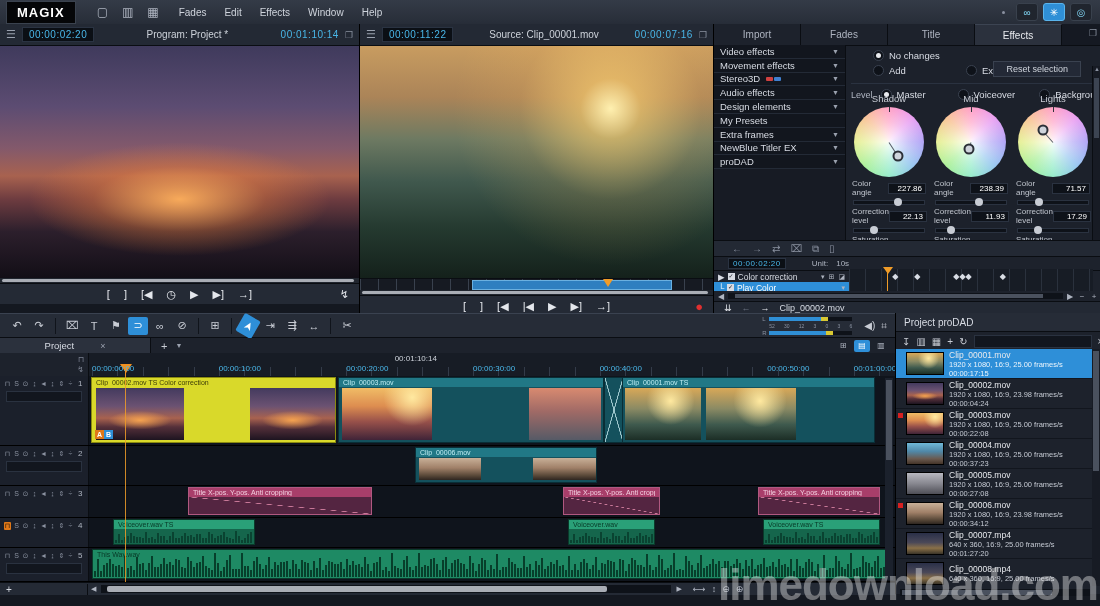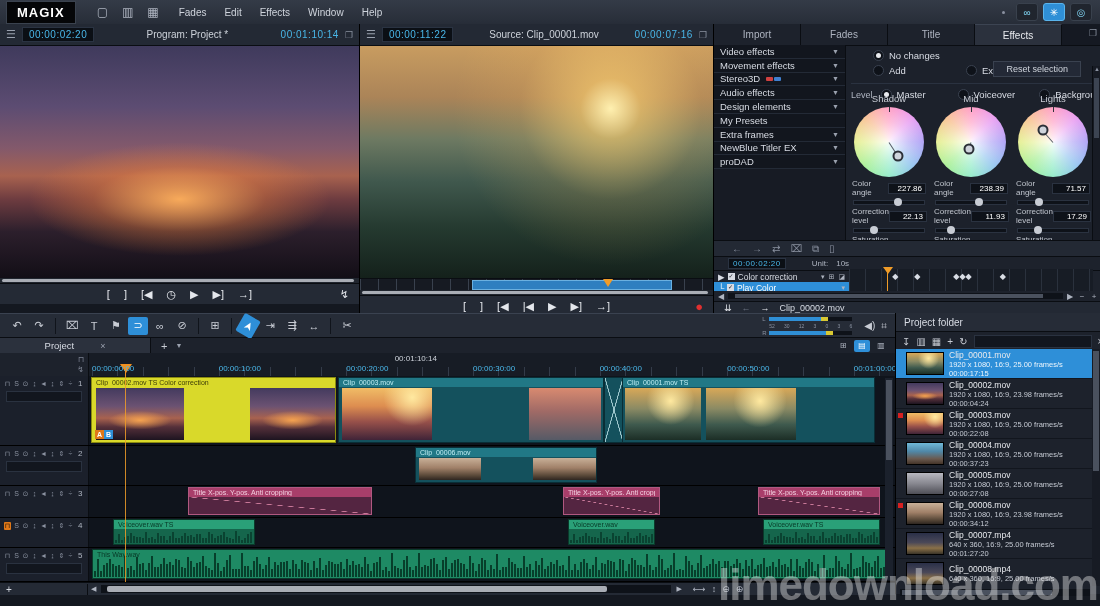--- a/index.html
+++ b/index.html
@@ -613,21 +613,21 @@
       <span style="top:12px;">↯</span>
     </div>
     <div id="rulerlane">
       <span id="totaltc">00:01:10:14</span>
       <span id="rulerph" style="left:37px;"></span>
     <span class="rtick" style="left: 0.5%;">00:00:00:00</span>
         <span class="rtick" style="left: 16.2%;">00:00:10:00</span>
         <span class="rtick" style="left: 32%;">00:00:20:00</span>
         <span class="rtick" style="left: 47.7%;">00:00:30:00</span>
         <span class="rtick" style="left: 63.4%;">00:00:40:00</span>
-        <span class="rtick" style="left: 79.2%;">00:00:50:00</span>
+        <span class="rtick" style="left: 79.2%; padding-left: 40px;">00:00:50:00</span>
         <span class="rtick" style="left: 94.9%;">00:01:00:00</span>
       </div>
   </div>
 
   <div id="tracks" class="abs">
     <div id="trackph"></div>
     <div id="tvscroll">
         <i></i>
       </div>
   <div class="trackrow" style="top: 0px; height: 70px;">
@@ -1186,21 +1186,21 @@
     <div id="zoomicons">
         <span>⟷</span>
         <span>↕</span>
         <span>⊖</span>
         <span>⊕</span>
       </div>
   </div>
 
   <div id="projpanel" class="abs">
     <div id="projhead">
-        <span>Project folder</span>
+        <span>Project proDAD</span>
       </div>
     <div id="projtools">
         <span class="pticon">↧</span>
         <span class="pticon">▥</span>
         <span class="pticon">▦</span>
         <span class="pticon">+</span>
         <span class="pticon">↻</span>
         <input id="projsearch" style="">
         <span class="pticon">×</span>
       </div>

